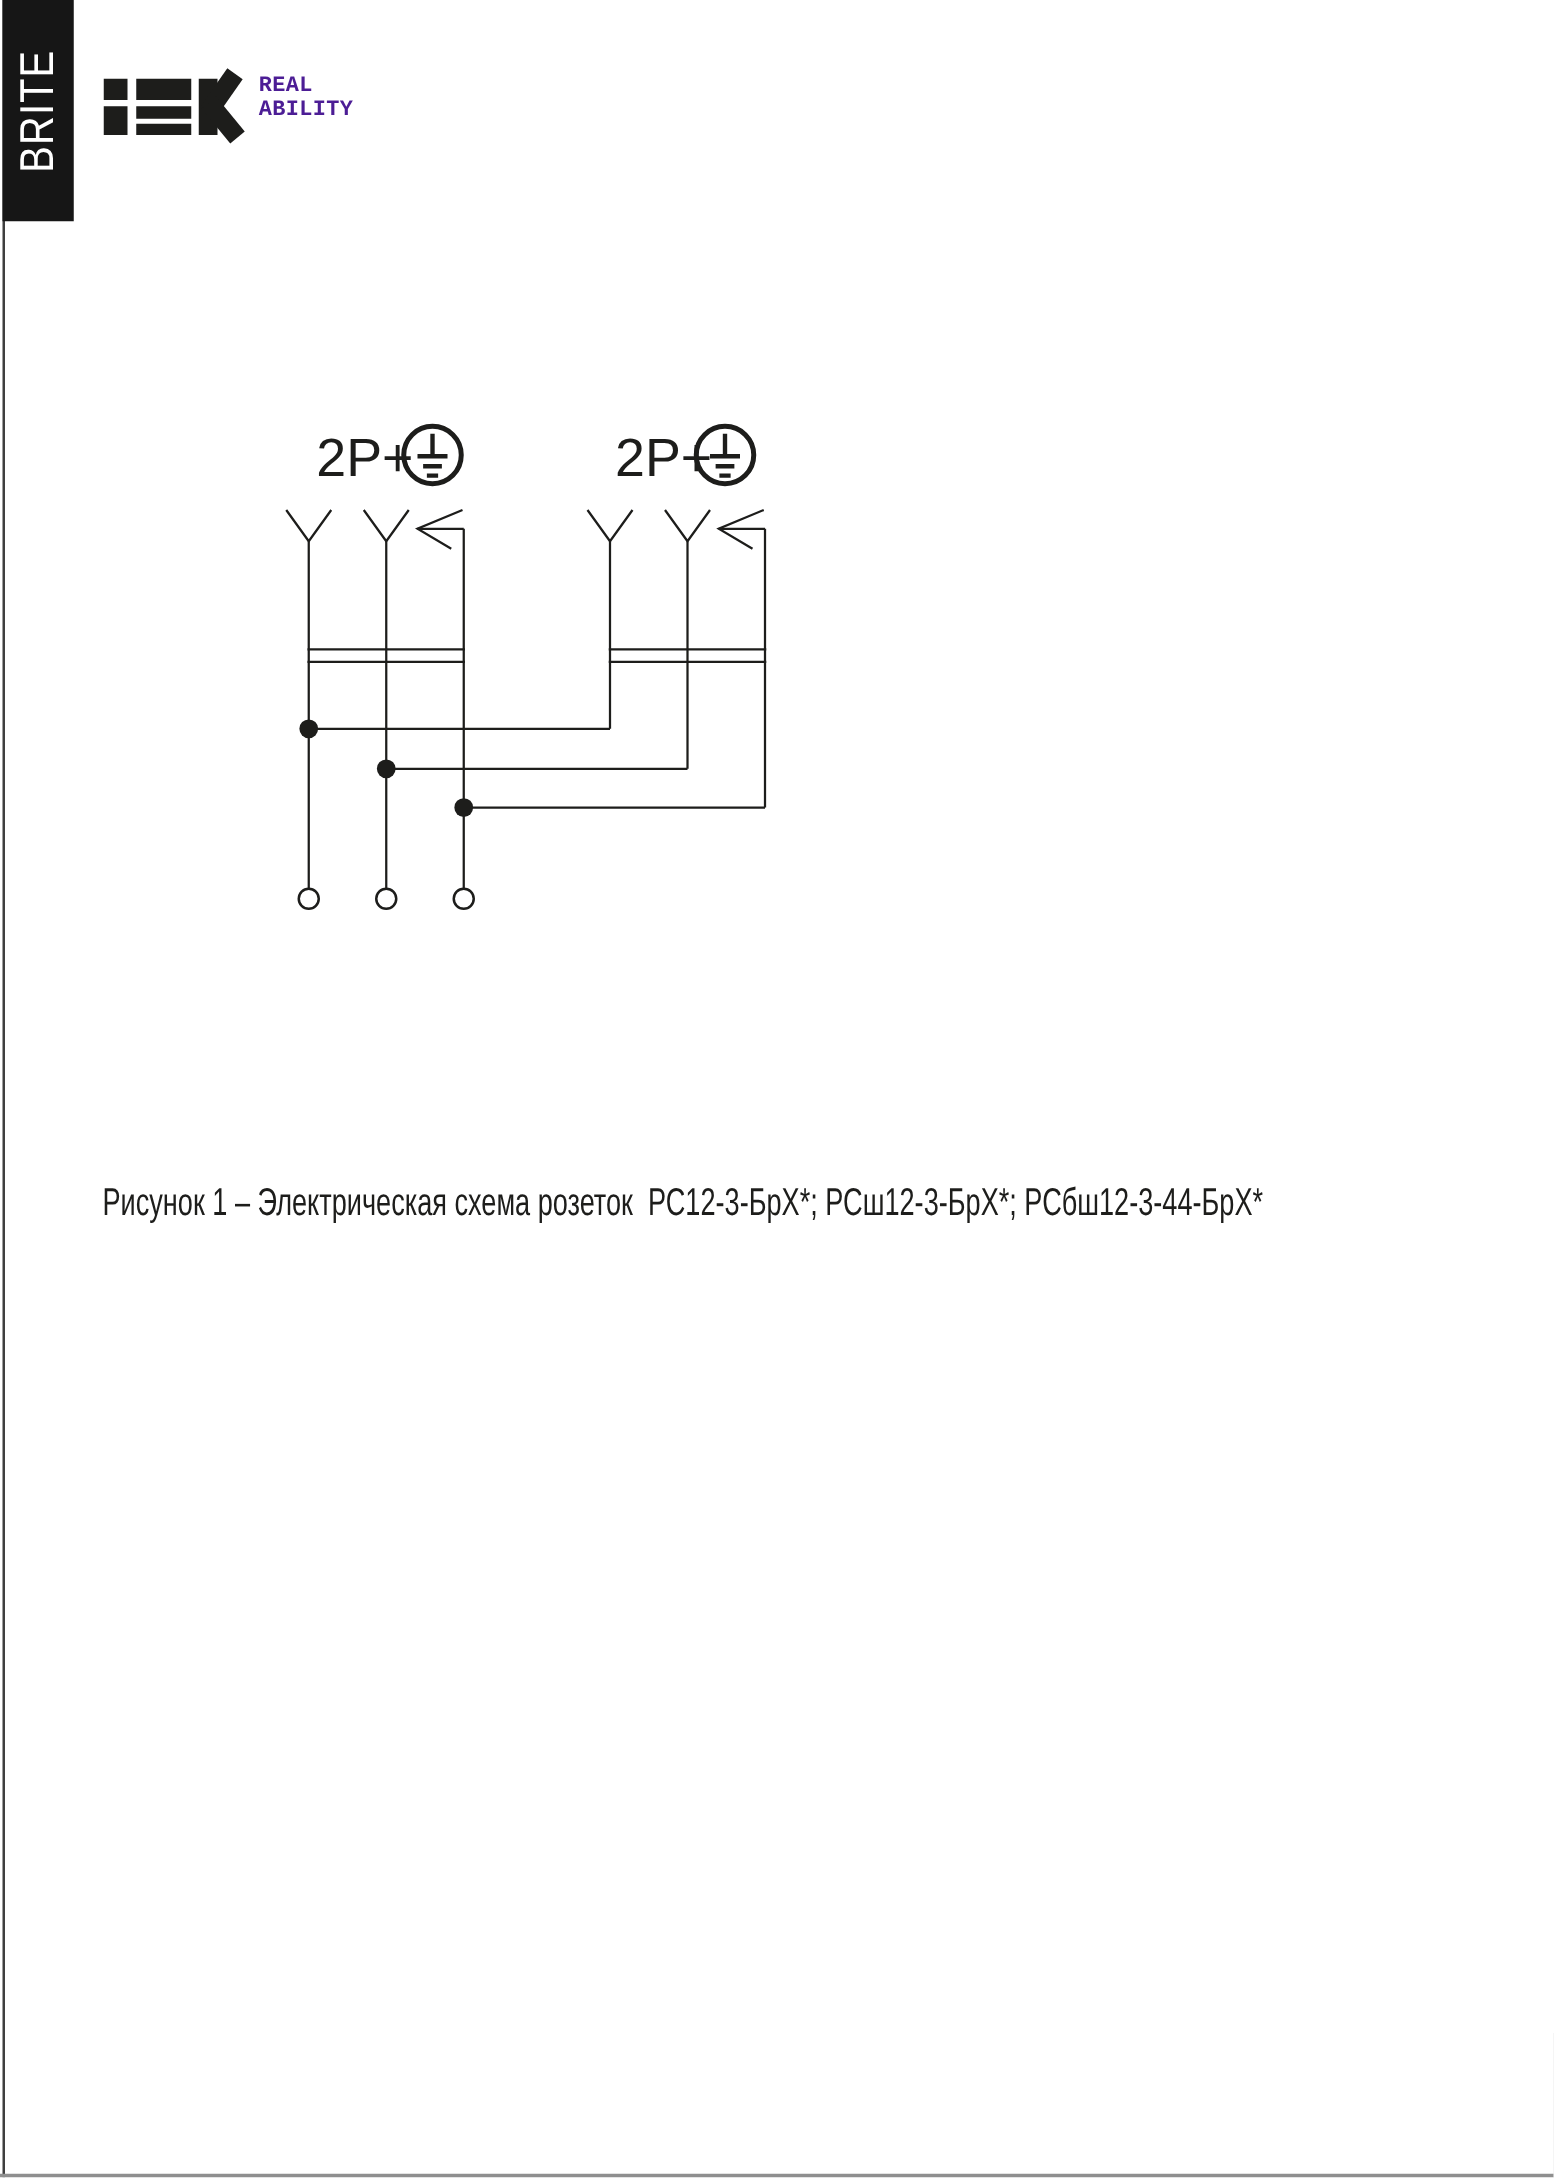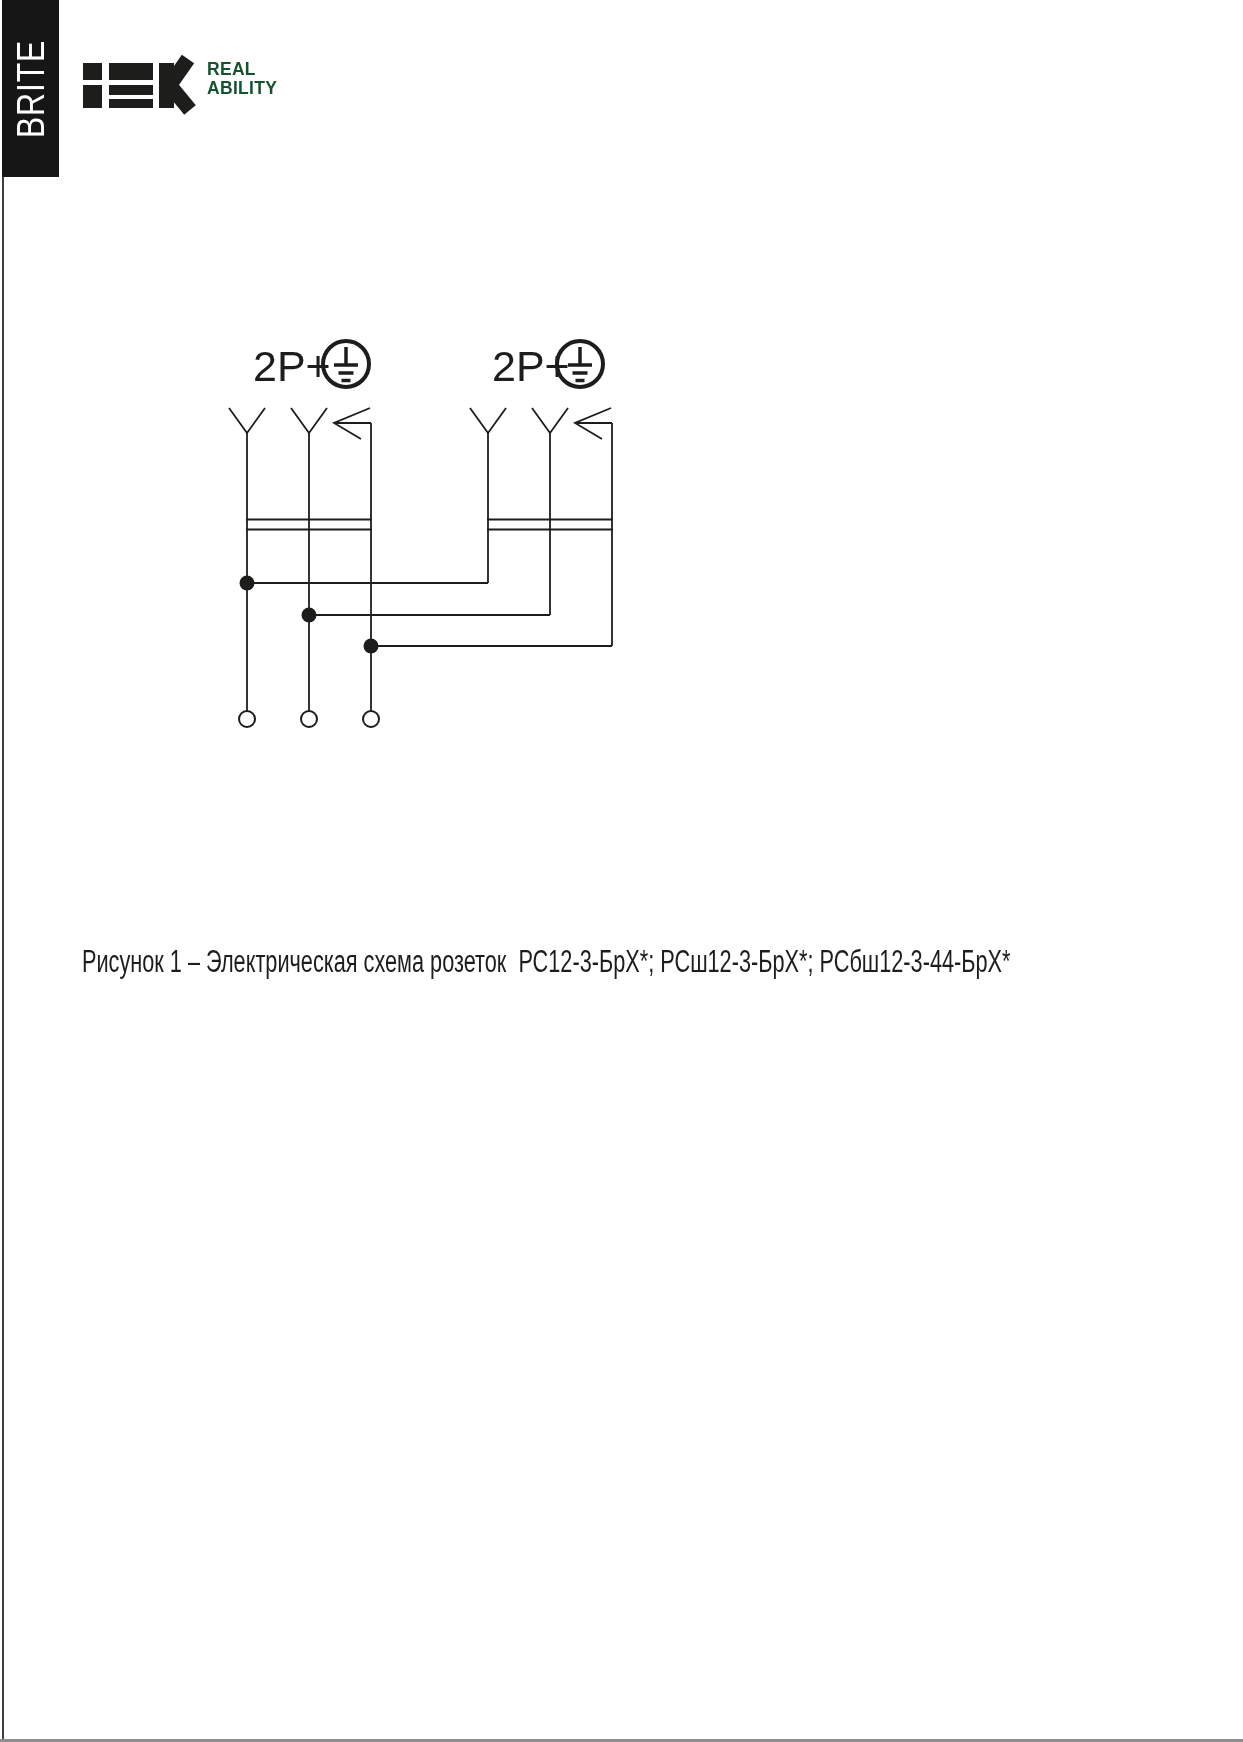--- a/index.html
+++ b/index.html
@@ -25,21 +25,22 @@
   }
   .brite-tab span{
     position:absolute;left:50%;top:50%;
     transform:translate(-50%,-50%) rotate(-90deg) scaleX(0.84);
     color:#ffffff;font-size:38px;letter-spacing:1px;white-space:nowrap;
   }
   .logo-svg{position:absolute;left:83px;top:63px;overflow:visible;}
   .tagline{
     position:absolute;left:207px;top:60px;
     font-size:17.5px;font-weight:bold;line-height:18.5px;letter-spacing:0.3px;
-    color:#14532d;
+    color:#4c1d95;
+    font-family:Liberation Mono, monospace;
   }
   .schematic{position:absolute;left:170px;top:300px;}
   .schematic text{
     font-family:"Liberation Sans", sans-serif;
     font-size:43px;fill:#1d1d1b;
   }
   .wire{stroke:#1d1d1b;stroke-width:1.8;fill:none;}
   .dot{fill:#1d1d1b;stroke:none;}
   .terminal{fill:#ffffff;stroke:#1d1d1b;stroke-width:2;}
   .earth-stroke{stroke:#1d1d1b;fill:none;}

